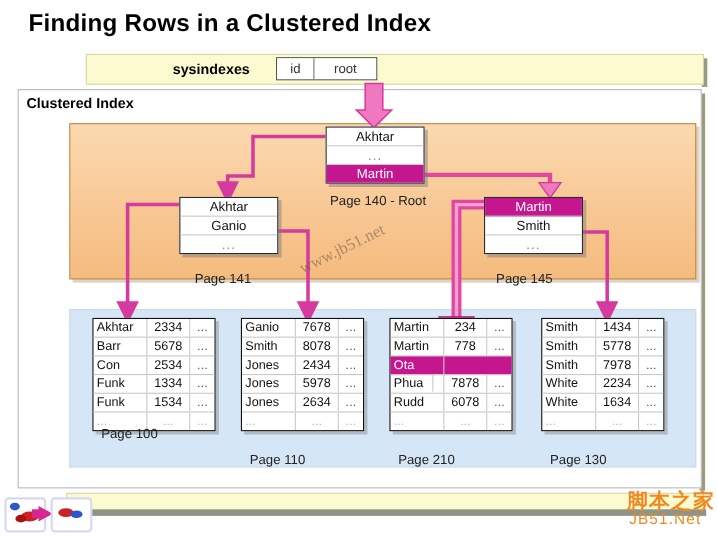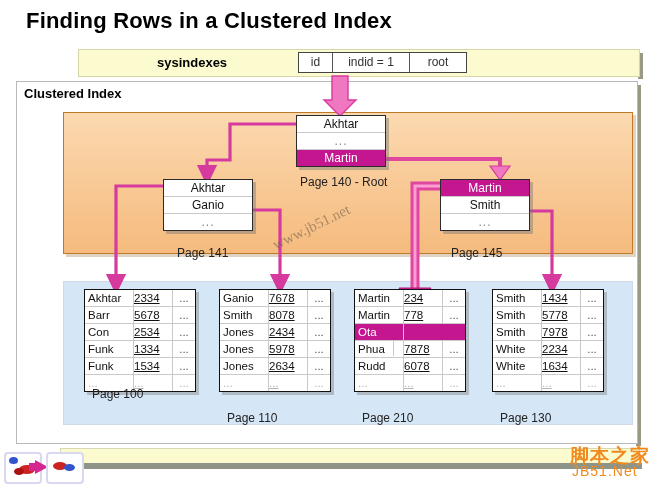--- a/index.html
+++ b/index.html
@@ -12,21 +12,21 @@
          letter-spacing:.2px;color:#000;white-space:nowrap;}
 
   
   .banner{position:absolute;left:78px;top:49px;width:560px;height:26px;
           background:#fbfbcf;border:1px solid #d6d6a8;}
   .banner-shadow{position:absolute;left:638px;top:53px;width:5px;height:26px;
           background:#9a9a84;}
   .sysidx-label{position:absolute;left:157px;top:55px;font-size:13px;font-weight:bold;
           color:#000;}
   .sysidx-table{position:absolute;left:251px;top:52px;display:flex;
-          border:1px solid #444;background:#fff;margin-left:47px;}
+          border:1px solid #444;background:#fff;}
   .sysidx-table .cell{border-right:1px solid #555;font-size:12px;color:#333;
           text-align:center;padding:2px 0 3px 0;background:#fff;}
   .sysidx-table .cell:last-child{border-right:none;}
   .c-id{width:33px;}
   .c-indid{width:76px;}
   .c-root{width:56px;}
 
   
   .panel{position:absolute;left:16px;top:81px;width:620px;height:361px;
          background:#fff;border:1px solid #b9b9b9;}
@@ -64,22 +64,22 @@
   
   .dpage{position:absolute;background:#fff;border:1px solid #111;
          box-shadow:3px 3px 0 rgba(120,120,120,.40);z-index:6;}
   .dpage .row{display:flex;height:16px;line-height:16px;
          border-bottom:1px solid #c9c9c9;}
   .dpage .row:last-child{border-bottom:none;}
   .dpage .row.hl{background:#c4168f;flex-direction:column;}
   .dpage .row.hl .k,.dpage .row.hl .v,.dpage .row.hl .e{color:#fff;}
   .dpage .k{width:45px;font-size:11.5px;padding-left:3px;
          border-right:1px solid #c9c9c9;color:#111;}
-  .dpage .v{width:38px;font-size:11.5px;
-         border-right:1px solid #c9c9c9;color:#111;text-decoration:underline;}
+  .dpage .v{width:38px;font-size:11.5px;text-align:center;
+         border-right:1px solid #c9c9c9;color:#111;}
   .dpage .e{width:22px;font-size:11.5px;text-align:center;color:#555;}
   .dpage .row.dots .k,.dpage .row.dots .v,.dpage .row.dots .e{color:#b5b5b5;}
 
   #dp100{left:84px;top:289px;}
   #dp110{left:219px;top:289px;}
   #dp120{left:354px;top:289px;}
   #dp130{left:492px;top:289px;}
 
   .dlabel{position:absolute;font-size:12px;color:#222;z-index:6;}
   #dlbl100{left:92px;top:387px;}
@@ -123,21 +123,20 @@
 
 <div class="root">
 
   <div class="title">Finding Rows in a Clustered Index</div>
 
   <div class="banner-shadow"></div>
   <div class="banner"></div>
   <div class="sysidx-label">sysindexes</div>
   <div class="sysidx-table">
     <div class="cell c-id">id</div>
-    <div class="cell c-indid">indid = 1</div>
     <div class="cell c-root">root</div>
   </div>
 
   <div class="panel-shadow"></div>
   <div class="panel"></div>
   <div class="panel-title">Clustered Index</div>
 
   <div class="idx-region"></div>
   <div class="data-region"></div>
 

